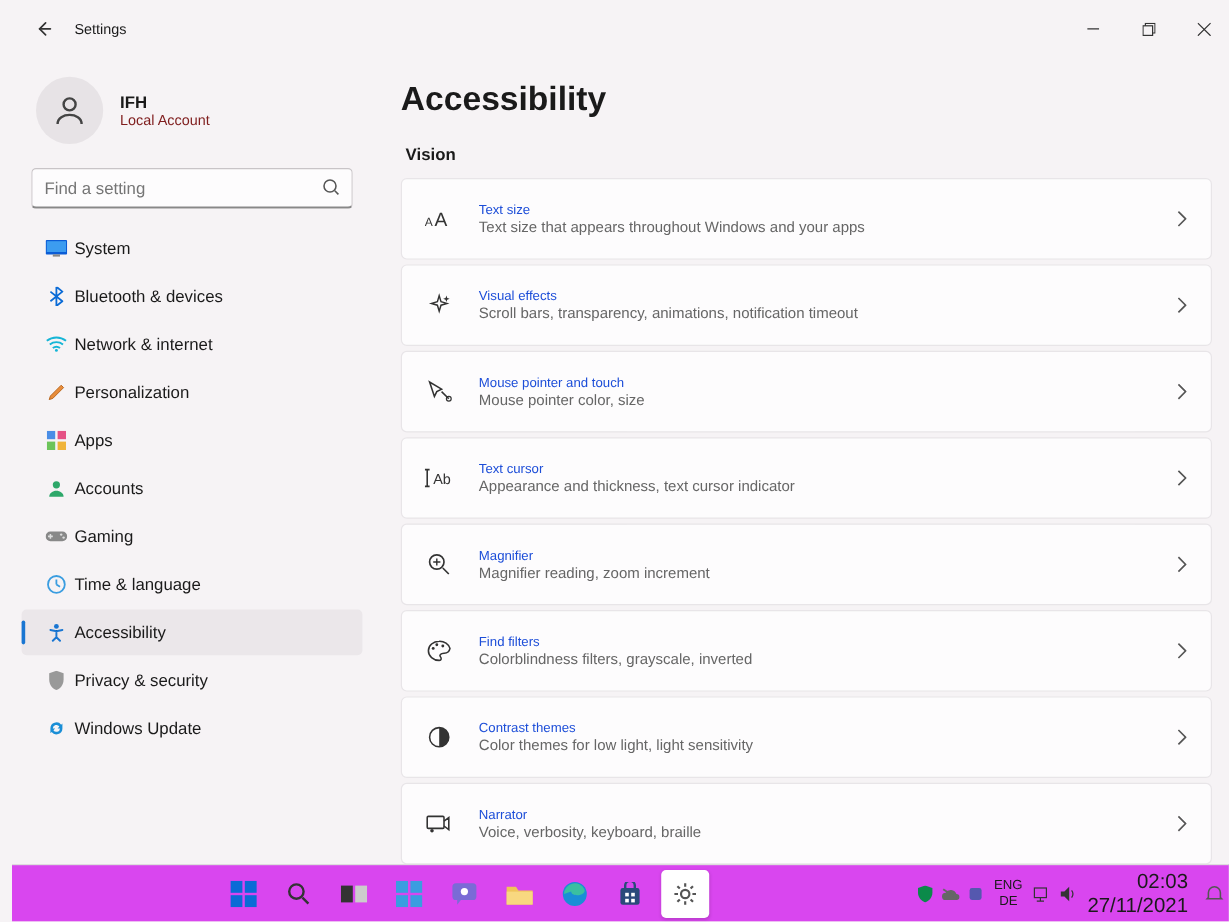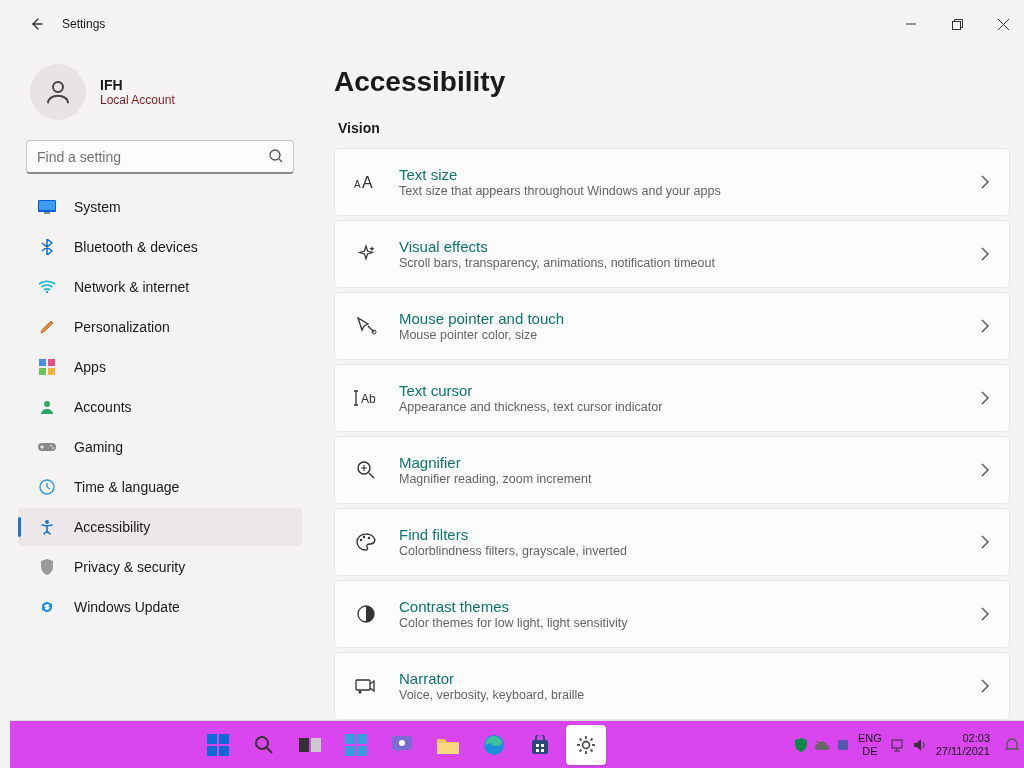--- a/index.html
+++ b/index.html
@@ -21,47 +21,47 @@
 .profile { display: flex; align-items: center; padding: 8px 16px 16px 20px; gap: 14px; }
 .avatar { width: 56px; height: 56px; border-radius: 50%; background: #e7e3e6; display: flex; align-items: center; justify-content: center; }
 .profile-name { font-size: 14px; font-weight: 600; }
 .profile-sub { font-size: 12px; color: #7f1d1d; }
 
 .searchbox { margin: 4px 16px 14px 16px; position: relative; }
 .searchbox input { width: 100%; height: 34px; border: 1px solid #c8c4c7; border-bottom: 2px solid #888; border-radius: 4px; background: #fdfcfd; padding: 0 34px 0 10px; font-size: 14px; outline: none; }
 .searchbox .sicon { position: absolute; right: 10px; top: 8px; }
 
 .nav { display: flex; flex-direction: column; gap: 2px; padding: 0 8px 0 0; }
-.nav-item { display: flex; align-items: center; height: 38px; padding: 0 12px 0 20px; gap: 18px; font-size: 14px; border-radius: 4px; margin-left: 8px; cursor: pointer; position: relative; }
+.nav-item { display: flex; align-items: center; height: 38px; padding: 0 12px 0 20px; gap: 6px; font-size: 14px; border-radius: 4px; margin-left: 8px; cursor: pointer; position: relative; }
 .nav-item.active { background: #ebe7ea; }
 .nav-item.active::before { content: ""; position: absolute; left: 0px; top: 9px; bottom: 9px; width: 3px; background: #1976d2; border-radius: 2px; }
 .nav-icon { width: 18px; height: 18px; display: flex; align-items: center; justify-content: center; flex-shrink: 0; }
 
 
 .main { flex: 1; padding: 18px 24px 0 24px; overflow-y: auto; }
 .main h1 { font-size: 28px; font-weight: 600; margin-bottom: 22px; }
 .section-label { font-size: 14px; font-weight: 600; margin: 0 0 12px 4px; }
 
 .cards { display: flex; flex-direction: column; gap: 4px; padding-bottom: 20px; }
 .card { background: #fdfcfd; border: 1px solid #e8e5e8; border-radius: 5px; height: 68px; display: flex; align-items: center; padding: 0 20px 0 18px; cursor: pointer; gap: 20px; }
 .card-icon { width: 26px; height: 26px; display: flex; align-items: center; justify-content: center; flex-shrink: 0; }
 .card-body { flex: 1; }
-.card-title { font-size: 15px; color: #0f766e; }
+.card-title { font-size: 11px; color: #1d4ed8; }
 .card-sub { font-size: 12.5px; color: #666; margin-top: 1px; }
 .chev { color: #555; }
 
 
 .taskbar { height: 48px; background: #d946ef; border-top: 1px solid #ddd; display: flex; align-items: center; }
 .tb-center { flex: 1; display: flex; justify-content: center; align-items: center; gap: 6px; }
 .tb-item { width: 40px; height: 40px; display: flex; align-items: center; justify-content: center; border-radius: 4px; cursor: pointer; }
 .tb-item.active { background: #fff; box-shadow: 0 1px 3px rgba(0,0,0,.15); }
 .tb-right { display: flex; align-items: center; gap: 8px; padding-right: 8px; font-size: 12px; }
 .tb-tray { display:flex; align-items:center; gap:6px; }
 .tb-lang { font-size: 11px; line-height: 1.1; text-align: center; }
-.tb-clock { font-size: 11px; line-height: 1.15; text-align: right; }
+.tb-clock { font-size: 17px; line-height: 1.15; text-align: right; }
 
 svg { display: block; }
 </style>
 </head>
 <body>
 
 <div class="window">
 
   <div class="titlebar">
     <div class="back">

